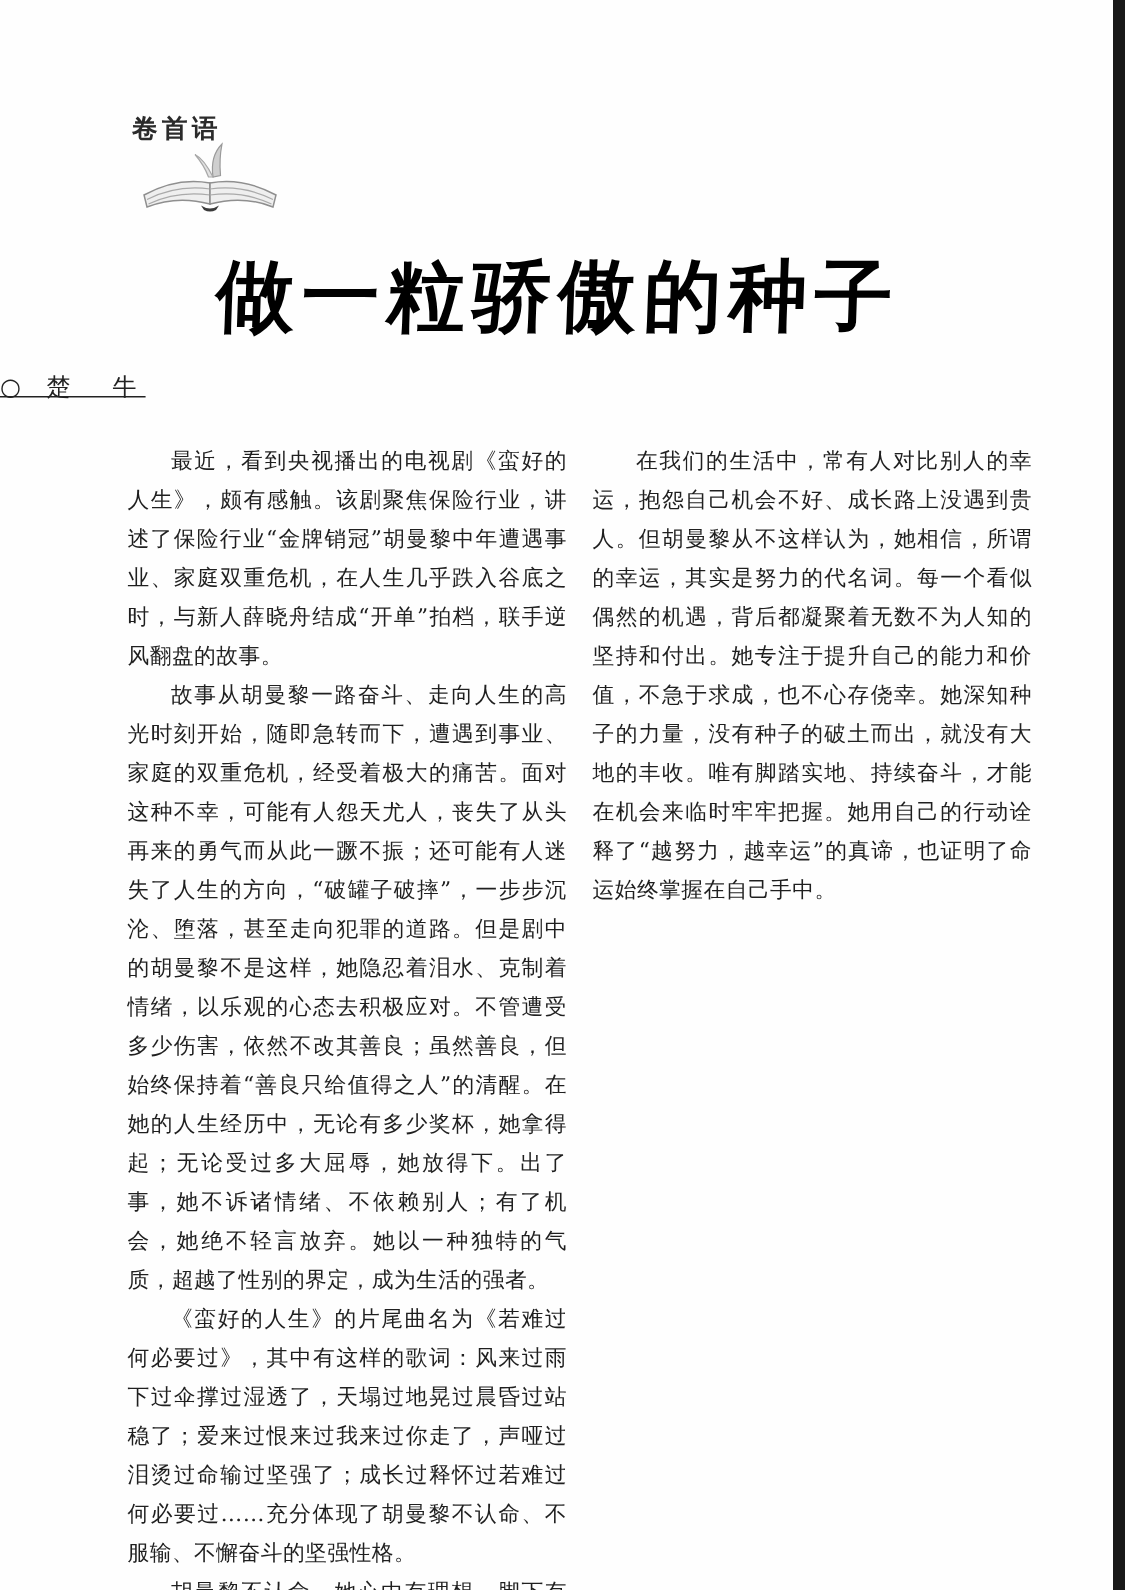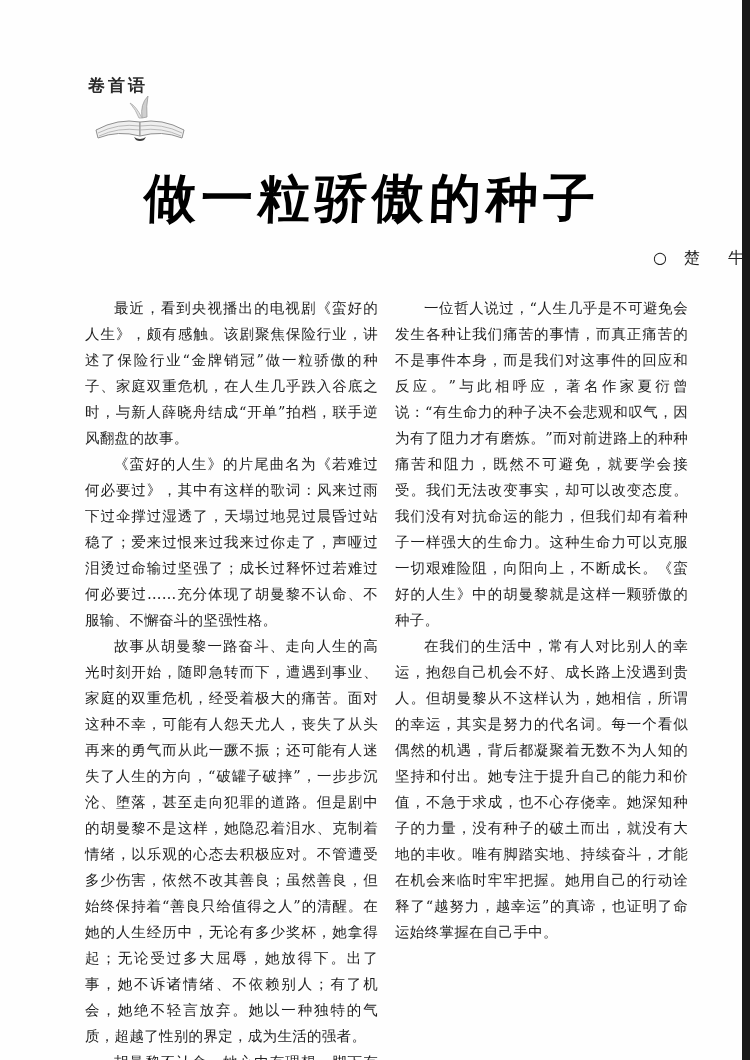--- a/index.html
+++ b/index.html
@@ -39,24 +39,25 @@
     font-size: 52px;
     line-height: 60px;
     font-weight: 900;
     letter-spacing: 5px;
     color: #000;
     transform: skewX(-2deg);
     font-family: "DejaVu Serif", "Liberation Serif", serif;
   }
   .author {
     margin-top: 20px;
-    text-align: right;
+    text-align: left;
     font-size: 16px;
     letter-spacing: 6px;
     color: #222;
+    text-decoration: underline;
   }
   .columns {
     display: flex;
     gap: 17px;
     padding: 26px 62px 0 85px;
   }
   .col {
     flex: 1 1 0;
     text-align: justify;
     font-size: 14.5px;
@@ -89,26 +90,25 @@
 
     <path d="M44,45 Q50,49 56,45 L54,48 Q50,50 46,48 Z" fill="#3a3a3a"></path>
   </svg>
 
   <h1 class="title">做一粒骄傲的种子</h1>
 
   <div class="author">○ 楚　牛</div>
 
   <main class="columns">
     <div class="col">
-      <p class="indent">最近，看到央视播出的电视剧《蛮好的人生》，颇有感触。该剧聚焦保险行业，讲述了保险行业“金牌销冠”做一粒骄傲的种子、家庭双重危机，在人生几乎跌入谷底之时，与新人薛晓舟结成“开单”拍档，联手逆风翻盘的故事。</p>
+      <p class="indent">最近，看到央视播出的电视剧《蛮好的人生》，颇有感触。该剧聚焦保险行业，讲述了保险行业“金牌销冠”胡曼黎中年遭遇事业、家庭双重危机，在人生几乎跌入谷底之时，与新人薛晓舟结成“开单”拍档，联手逆风翻盘的故事。</p>
+      <p class="indent">故事从胡曼黎一路奋斗、走向人生的高光时刻开始，随即急转而下，遭遇到事业、家庭的双重危机，经受着极大的痛苦。面对这种不幸，可能有人怨天尤人，丧失了从头再来的勇气而从此一蹶不振；还可能有人迷失了人生的方向，“破罐子破摔”，一步步沉沦、堕落，甚至走向犯罪的道路。但是剧中的胡曼黎不是这样，她隐忍着泪水、克制着情绪，以乐观的心态去积极应对。不管遭受多少伤害，依然不改其善良；虽然善良，但始终保持着“善良只给值得之人”的清醒。在她的人生经历中，无论有多少奖杯，她拿得起；无论受过多大屈辱，她放得下。出了事，她不诉诸情绪、不依赖别人；有了机会，她绝不轻言放弃。她以一种独特的气质，超越了性别的界定，成为生活的强者。</p>
       <p class="indent">《蛮好的人生》的片尾曲名为《若难过何必要过》，其中有这样的歌词：风来过雨下过伞撑过湿透了，天塌过地晃过晨昏过站稳了；爱来过恨来过我来过你走了，声哑过泪烫过命输过坚强了；成长过释怀过若难过何必要过……充分体现了胡曼黎不认命、不服输、不懈奋斗的坚强性格。</p>
-      <p class="indent">故事从胡曼黎一路奋斗、走向人生的高光时刻开始，随即急转而下，遭遇到事业、家庭的双重危机，经受着极大的痛苦。面对这种不幸，可能有人怨天尤人，丧失了从头再来的勇气而从此一蹶不振；还可能有人迷失了人生的方向，“破罐子破摔”，一步步沉沦、堕落，甚至走向犯罪的道路。但是剧中的胡曼黎不是这样，她隐忍着泪水、克制着情绪，以乐观的心态去积极应对。不管遭受多少伤害，依然不改其善良；虽然善良，但始终保持着“善良只给值得之人”的清醒。在她的人生经历中，无论有多少奖杯，她拿得起；无论受过多大屈辱，她放得下。出了事，她不诉诸情绪、不依赖别人；有了机会，她绝不轻言放弃。她以一种独特的气质，超越了性别的界定，成为生活的强者。</p>
       <p class="indent">胡曼黎不认命，她心中有理想，脚下有力量。面对命运带给她的诸多不利因素、前进路上形形色色的困难和挑战，她决不言放弃，而是充分发挥个人的主观能动性，寻找解决问题的方法，努力摆脱困境，朝着实现自我价值的人生目标不懈奋进。</p>
 
     </div>
     <div class="col">
-      <p class="indent">一位哲人说过，“人生几乎是不可避免会发生各种让我们痛苦的事情，而真正痛苦的不是事件本身，而是我们对这事件的回应和反应。”与此相呼应，著名作家夏衍曾说：“有生命力的种子决不会悲观和叹气，因为有了阻力才有磨炼。”而对前进路上的种种痛苦和阻力，既然不可避免，就要学会接受。我们无法改变事实，却可以改变态度。我们没有对抗命运的能力，但我们却有着种子一样强大的生命力。这种生命力可以克服一切艰难险阻，向阳向上，不断成长。《蛮好的人生》中的胡曼黎就是这样一颗骄傲的种子。</p>
       <p class="indent">在我们的生活中，常有人对比别人的幸运，抱怨自己机会不好、成长路上没遇到贵人。但胡曼黎从不这样认为，她相信，所谓的幸运，其实是努力的代名词。每一个看似偶然的机遇，背后都凝聚着无数不为人知的坚持和付出。她专注于提升自己的能力和价值，不急于求成，也不心存侥幸。她深知种子的力量，没有种子的破土而出，就没有大地的丰收。唯有脚踏实地、持续奋斗，才能在机会来临时牢牢把握。她用自己的行动诠释了“越努力，越幸运”的真谛，也证明了命运始终掌握在自己手中。</p>
 
     </div>
   </main>
 
 </div>
 
 </body></html>

